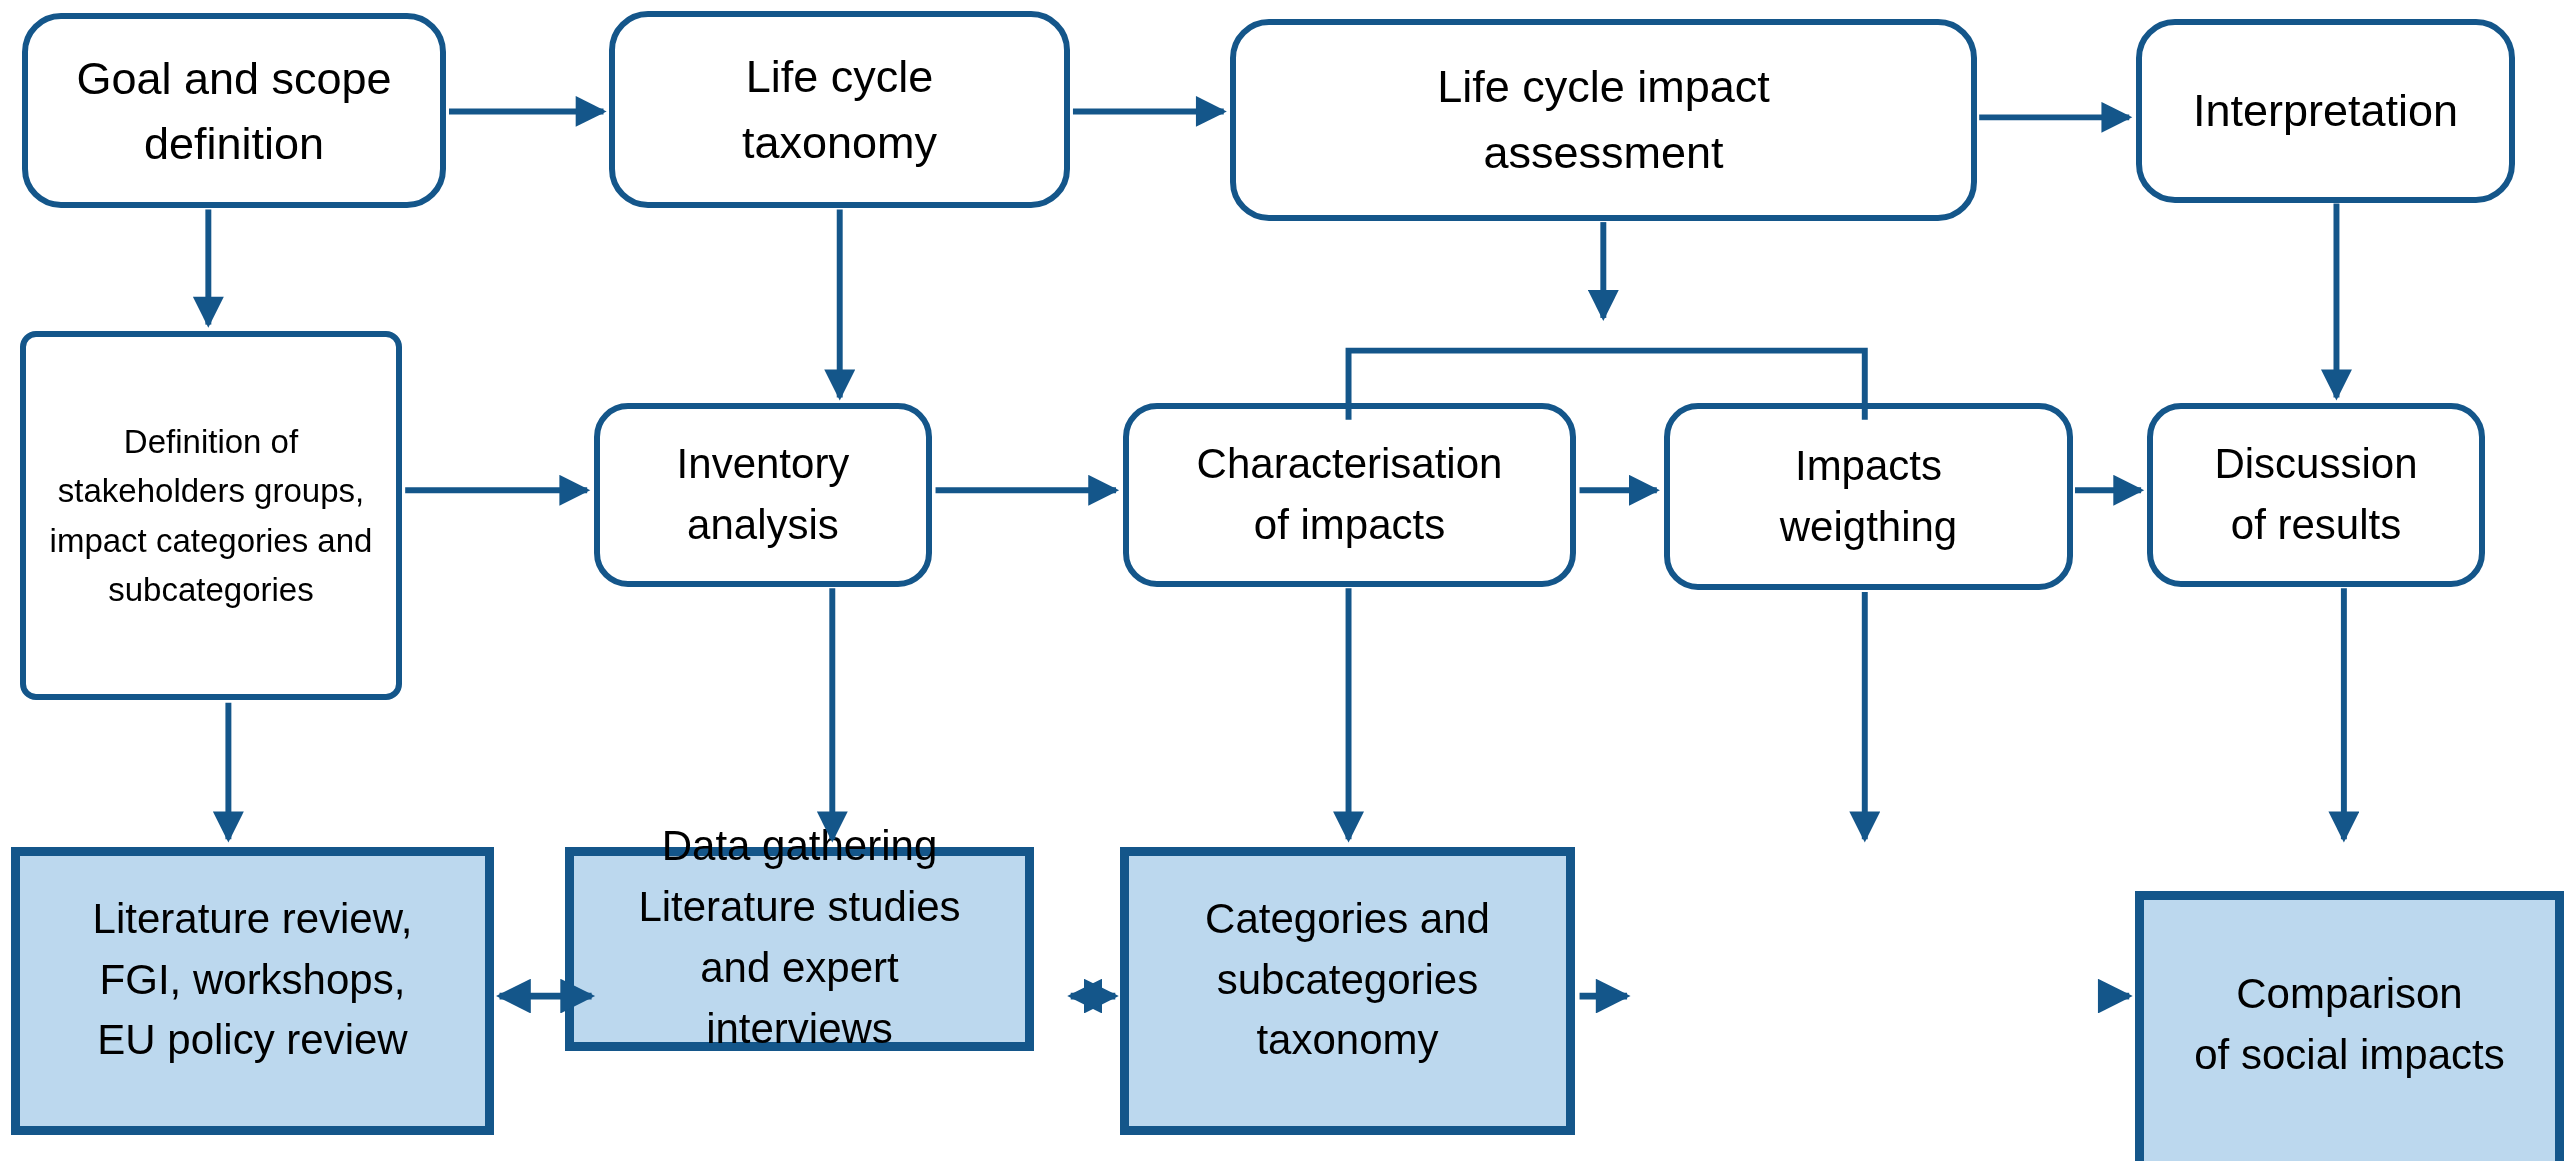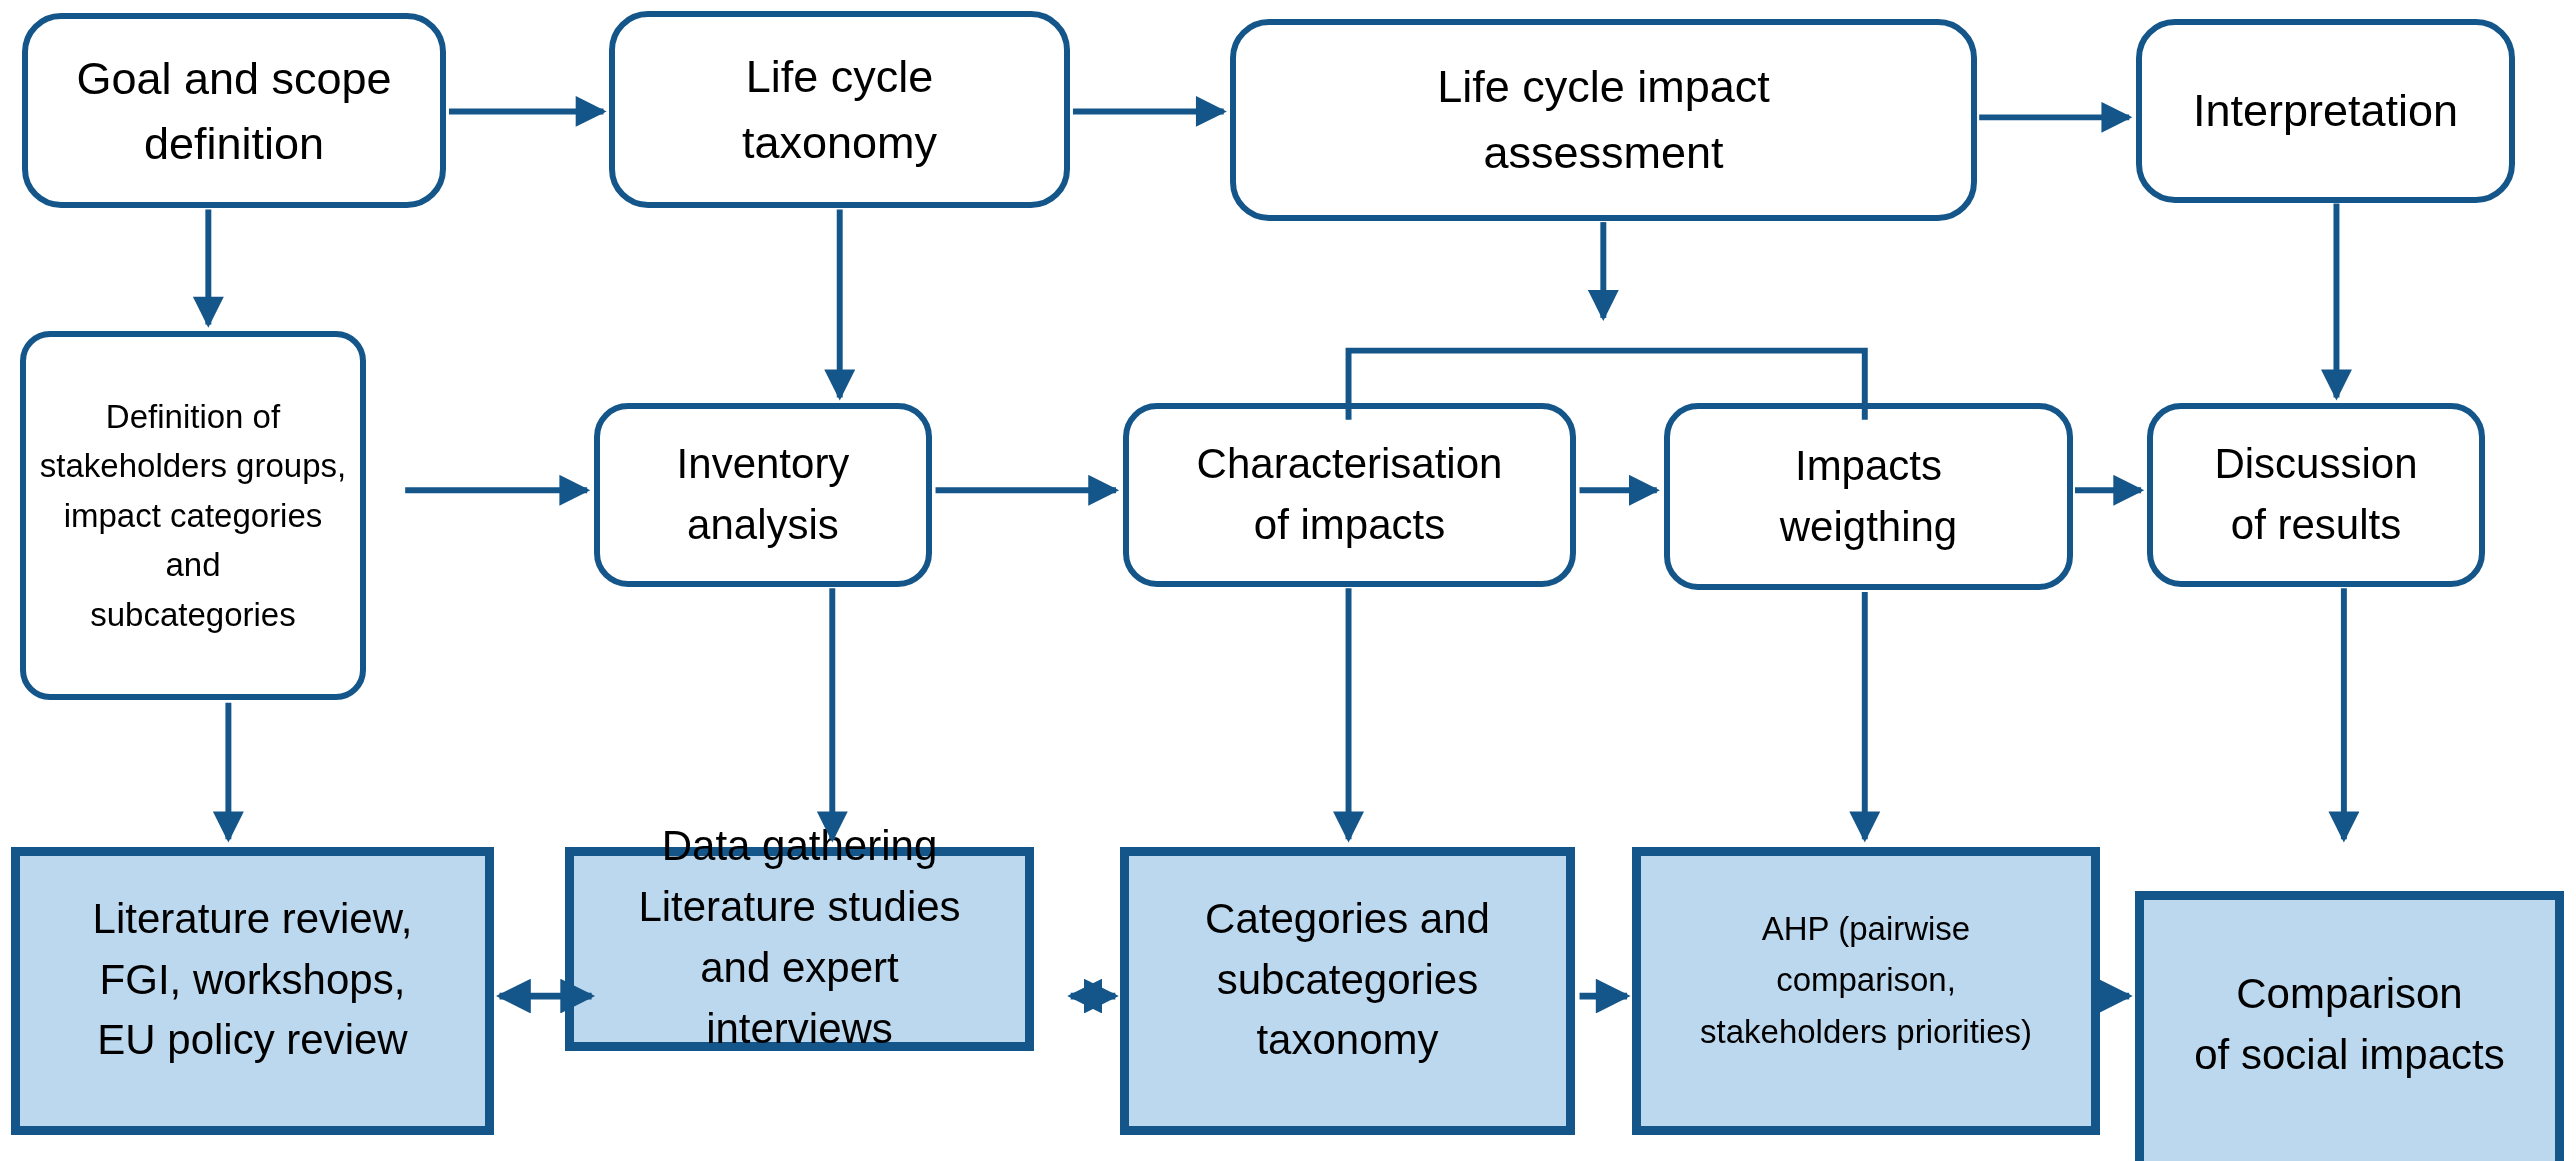--- a/index.html
+++ b/index.html
@@ -29,21 +29,21 @@
   .r1{border-radius:39px;font-size:45px;line-height:1.45;}
   .r2{border-radius:34px;border-width:6px;font-size:42px;line-height:1.45;}
   .r3{border-radius:0;border-width:9.7px;background:var(--box-fill);font-size:42px;line-height:1.45;padding-bottom:22px;}
 
   
   .box-goal       {left:22px;  top:13.4px; width:424px; height:195px;text-align:center;}
   .box-lci        {left:609px; top:11px; width:461px; height:197px;}
   .box-lcia       {left:1230px;top:18.6px; width:747px;height:202px;}
   .box-interp     {left:2136px;top:18.6px; width:379px; height:184px;}
   
-  .box-definition {left:20px;  top:331px;width:346px; height:369px;border-radius:30px;font-size:33px;line-height:1.5;padding:0 11px;}
+  .box-definition {left:20px;  top:331px;width:382px; height:369px;border-radius:16px;font-size:33px;line-height:1.5;padding:0 11px;}
   .box-inventory  {left:594px; top:403px;width:338px; height:184px;}
   .box-charact    {left:1123px;top:403px;width:453px; height:184px;}
   .box-weighting  {left:1664px;top:403px;width:409px; height:187px;}
   .box-discussion {left:2147px;top:403px;width:338px; height:184px;}
   
   .box-literature {left:11px;  top:847px;width:483px;height:288px;}
   .box-datagather {left:565px; top:847px;width:469px;height:204px;}
   .box-categories {left:1120px;top:847px;width:455px;height:288px;}
   .box-ahp        {left:1632px;top:847px;width:468px;height:288px;font-size:33px;line-height:1.55;}
   .box-comparison {left:2135px;top:847px;width:429px;height:290px;margin-top:44px;}
@@ -82,23 +82,20 @@
   <div class="box r3 box-literature">Literature review,
 FGI, workshops,
 EU policy review</div>
   <div class="box r3 box-datagather">Data gathering
 Literature studies
 and expert
 interviews</div>
   <div class="box r3 box-categories">Categories and
 subcategories
 taxonomy</div>
-  <div class="box r3 box-ahp">AHP (pairwise
-comparison,
-stakeholders priorities)</div>
   <div class="box r3 box-comparison">Comparison
 of social impacts</div>
 
   <svg id="connectors" viewBox="0 0 3467 1563" xmlns="http://www.w3.org/2000/svg">
     <defs>
       <marker id="ah" viewBox="0 0 10 10" refX="9" refY="5" markerWidth="6" markerHeight="5.2" orient="auto-start-reverse">
         <path class="ah" d="M0,0 L10,5 L0,10 Z"></path>
       </marker>
     </defs>
 

